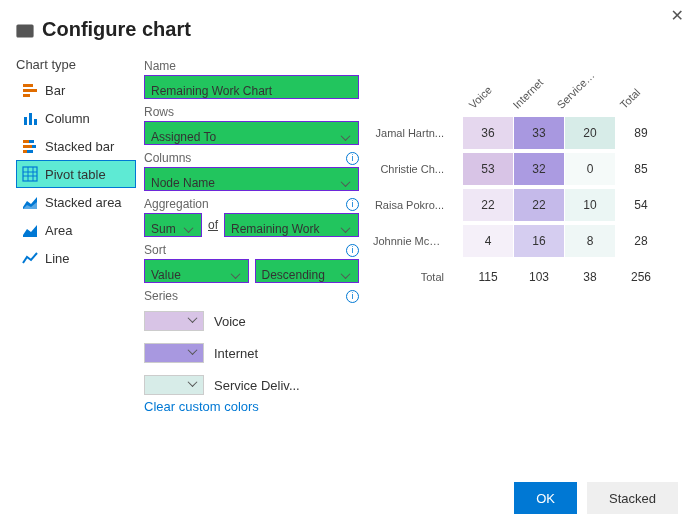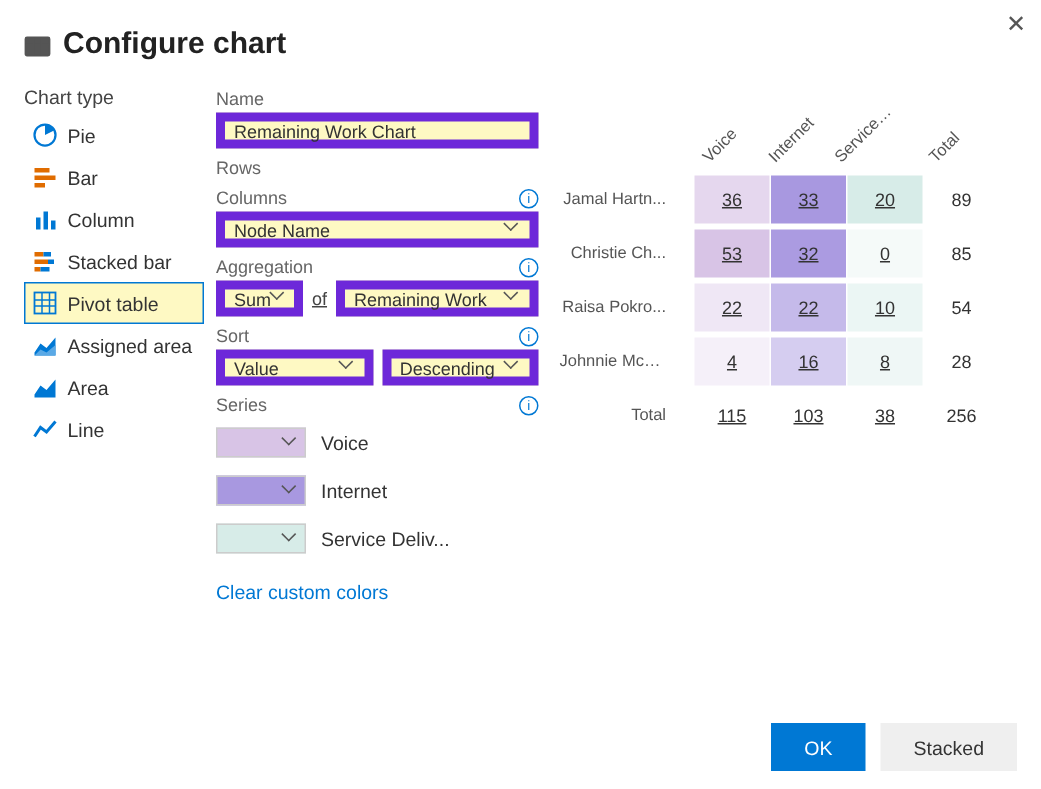--- a/index.html
+++ b/index.html
@@ -60,21 +60,21 @@
     border: 1px solid transparent;
   }
   .ct-item .ct-icon {
     width: 18px; height: 18px;
     margin-right: 6px;
     flex: 0 0 18px;
   }
   .ct-item .ct-label { font-size: 13px; color: #333; }
   .ct-item.selected {
     border: 1px solid #0078d4;
-    background: #fef9c3;
+    background: #5eead4;
   }
   
   .form-col {
     width: 215px;
     flex: 0 0 215px;
     margin-left: 8px;
   }
   .form-col .lbl {
     font-size: 12px;
     color: #666;
@@ -90,27 +90,27 @@
     border-radius: 50%;
     color: #0078d4;
     font-size: 9px;
     line-height: 11px;
     text-align: center;
     cursor: pointer;
   }
   .textbox, .selectbox {
     width: 100%;
     height: 24px;
-    border: 6px solid #6d28d9;
+    border: 1px solid #6d28d9;
     font-size: 12px;
     padding: 0 6px;
     display: flex;
-    align-items: flex-start;
+    align-items: flex-end;
     justify-content: space-between;
-    background: #fef9c3;
+    background: #22c55e;
     cursor: pointer;
   }
   .textbox { cursor: text; }
   .chev {
     width: 10px; height: 10px;
     display: inline-block;
   }
   .chev::before {
     content: "";
     display: block;
@@ -150,21 +150,20 @@
     font-size: 13px;
     color: #333;
     max-width: 110px;
     white-space: nowrap;
     overflow: hidden;
     text-overflow: ellipsis;
   }
   .clear-link {
     color: #0078d4;
     font-size: 13px;
-    margin-top: 14px;
     cursor: pointer;
   }
   
   .preview-col {
     flex: 1;
     margin-left: 14px;
     padding-top: 24px;
   }
   .pivot {
     font-size: 12px;
@@ -210,21 +209,20 @@
     text-overflow: ellipsis;
   }
   .pivot .cell {
     width: 50px; flex: 0 0 50px;
     height: 32px;
     display: flex;
     align-items: center;
     justify-content: center;
     font-size: 12px;
     margin-right: 1px;
-    text-decoration: underline;
   }
   .pivot .total-cell {
     width: 50px; flex: 0 0 50px;
     height: 32px;
     display: flex;
     align-items: center;
     justify-content: center;
     font-size: 12px;
   }
   .pivot .total-row .rlabel { color: #555; }
@@ -268,27 +266,20 @@
   <h1>Configure chart</h1>
 </div>
 
 <div class="main">
 
   <div class="chart-type-col">
     <div class="section-heading">Chart type</div>
     <div id="chart-type-list">
         <div class="ct-item">
           <span class="ct-icon"><svg viewBox="0 0 18 18">
-              <circle cx="9" cy="9" r="7" fill="none" stroke="#0078d4" stroke-width="1.5"></circle>
-              <path d="M9 9 L9 2 A7 7 0 0 1 15 6 Z" fill="#0078d4"></path>
-            </svg></span>
-          <span class="ct-label">Pie</span>
-        </div>
-        <div class="ct-item">
-          <span class="ct-icon"><svg viewBox="0 0 18 18">
               <rect x="2" y="3" width="10" height="3" fill="#e06c00"></rect>
               <rect x="2" y="8" width="14" height="3" fill="#e06c00"></rect>
               <rect x="2" y="13" width="7" height="3" fill="#e06c00"></rect>
             </svg></span>
           <span class="ct-label">Bar</span>
         </div>
         <div class="ct-item">
           <span class="ct-icon"><svg viewBox="0 0 18 18">
               <rect x="3" y="8" width="3" height="8" fill="#0078d4"></rect>
               <rect x="8" y="4" width="3" height="12" fill="#0078d4"></rect>
@@ -315,21 +306,21 @@
               <line x1="7" y1="2" x2="7" y2="16" stroke="#0078d4"></line>
               <line x1="12" y1="2" x2="12" y2="16" stroke="#0078d4"></line>
             </svg></span>
           <span class="ct-label">Pivot table</span>
         </div>
         <div class="ct-item">
           <span class="ct-icon"><svg viewBox="0 0 18 18">
               <path d="M2 14 L6 8 L10 11 L16 4 L16 16 L2 16 Z" fill="#0078d4"></path>
               <path d="M2 16 L6 12 L10 14 L16 9 L16 16 Z" fill="#5aa9e6"></path>
             </svg></span>
-          <span class="ct-label">Assigned area</span>
+          <span class="ct-label">Stacked area</span>
         </div>
         <div class="ct-item">
           <span class="ct-icon"><svg viewBox="0 0 18 18">
               <path d="M2 14 L6 8 L10 11 L16 4 L16 16 L2 16 Z" fill="#0078d4"></path>
             </svg></span>
           <span class="ct-label">Area</span>
         </div>
         <div class="ct-item">
           <span class="ct-icon"><svg viewBox="0 0 18 18">
               <polyline points="2,14 6,8 10,11 16,4" fill="none" stroke="#0078d4" stroke-width="2"></polyline>
@@ -343,20 +334,24 @@
     <div class="lbl">
         <span>Name</span>
       </div>
     <div class="textbox">
       <span>Remaining Work Chart</span>
     </div>
 
     <div class="lbl">
         <span>Rows</span>
       </div>
+    <div class="selectbox">
+      <span>Assigned To</span>
+      <span class="chev"></span>
+    </div>
 
     <div class="lbl">
       <span>Columns</span>
       <span class="info">i</span>
     </div>
     <div class="selectbox">
       <span>Node Name</span>
       <span class="chev"></span>
     </div>
 

